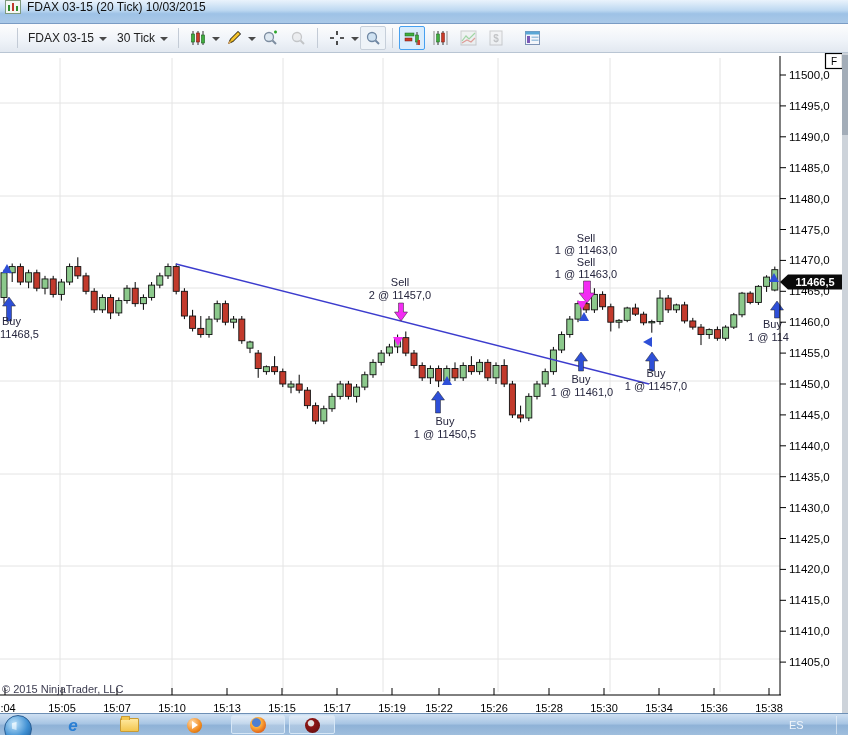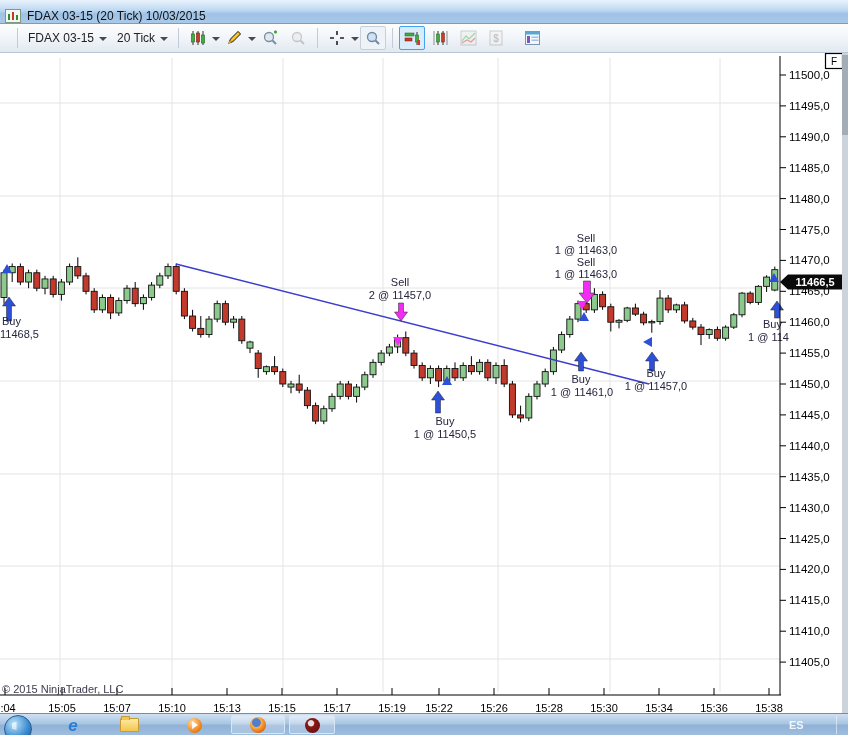--- a/index.html
+++ b/index.html
@@ -1,20 +1,20 @@
 <!DOCTYPE html>
 <html><head>
 <meta charset="utf-8">
 <style>
   html,body{margin:0;padding:0;}
   body{width:848px;height:735px;overflow:hidden;position:relative;background:#fff;
        font-family:"Liberation Sans",sans-serif;}
   .titlebar{position:absolute;top:0;left:0;width:848px;height:24px;
     background:linear-gradient(#eaf3fc,#bdd8f1 45%,#9ec2e6 60%,#aac9e8);
-    border-bottom:1px solid #7a9cc4;display:flex;align-items:flex-end;box-sizing:border-box;
+    border-bottom:1px solid #7a9cc4;display:flex;align-items:flex-start;box-sizing:border-box;
     padding-left:5px;font-size:12px;color:#111;}
   .title-icon{width:16px;height:14px;margin-right:6px;}
   .toolbar{position:absolute;top:24px;left:0;width:848px;height:29px;box-sizing:border-box;
     background:linear-gradient(#fdfdfd,#f0f4f9 55%,#e2e8f0);border-bottom:1px solid #b9c5d3;
     display:flex;align-items:center;padding:0 12px;font-size:12px;color:#222;}
   .tb-sep{width:1px;height:20px;background:#c3cbd6;margin:0 5px;flex:0 0 auto;}
   .tb-select{display:flex;align-items:center;gap:5px;padding:3px 5px;border-radius:2px;cursor:default;}
   .caret{width:0;height:0;border-left:4px solid transparent;border-right:4px solid transparent;
     border-top:4px solid #4a4a4a;margin-top:1px;}
   .tb-btn{min-width:20px;height:22px;display:flex;align-items:center;justify-content:center;
@@ -38,21 +38,21 @@
   .ie-e{font-size:17px;font-weight:bold;color:#2a7fd4;font-style:italic;line-height:1;}
   .folder{width:17px;height:12px;background:linear-gradient(#ffe9a0,#f3c64e);border:1px solid #c89b34;
     border-radius:1px;position:relative;}
   .folder:before{content:"";position:absolute;top:-3px;left:0;width:7px;height:3px;
     background:#f3c64e;border:1px solid #c89b34;border-bottom:none;border-radius:1px 1px 0 0;}
   .wmp{width:15px;height:15px;border-radius:50%;background:radial-gradient(circle at 35% 30%,#ffd9a6,#f28a1e 60%,#b35a07);
     display:flex;align-items:center;justify-content:center;}
   .wmp span{width:0;height:0;border-left:6px solid #fff;border-top:4px solid transparent;border-bottom:4px solid transparent;margin-left:2px;}
   .ffx{width:16px;height:16px;border-radius:50%;background:radial-gradient(circle at 40% 35%,#4f7fd0 0 28%,#ffb13d 34%,#e06218 75%,#a33d0a);}
   .ntr{width:15px;height:15px;border-radius:50%;background:radial-gradient(circle at 40% 35%,#e0e0e0 0 20%,#8c1515 28%,#5c0d0d);}
-  .tray-text{position:absolute;left:789px;top:5px;font-size:11px;color:rgba(255,255,255,.85);font-weight:bold;}
+  .tray-text{position:absolute;left:789px;top:5px;font-size:11px;color:rgba(255,255,255,.85);}
   .tb-divider{position:absolute;left:836px;top:2px;width:1px;height:18px;background:rgba(255,255,255,.5);}
 </style>
 </head>
 <body>
 
 <div class="titlebar">
   <svg class="title-icon" viewBox="0 0 16 14">
     <rect x="0.5" y="0.5" width="15" height="13" fill="#f4f8f4" stroke="#7e9a7e"></rect>
     <rect x="3" y="5" width="2" height="6" fill="#2f8f2f"></rect>
     <rect x="7" y="3" width="2" height="8" fill="#c03a2c"></rect>
@@ -61,21 +61,21 @@
   <span>FDAX 03-15 (20 Tick)  10/03/2015</span>
 </div>
 
 <div class="toolbar">
   <div class="tb-sep"></div>
   <div class="tb-select">
     <span>FDAX 03-15</span>
     <span class="caret"></span>
   </div>
   <div class="tb-select">
-    <span>20 Tick</span>
+    <span>30 Tick</span>
     <span class="caret"></span>
   </div>
   <div class="tb-sep"></div>
   <div class="tb-btn">
     <svg width="16" height="16" viewBox="0 0 16 16">
       <line x1="3" y1="1" x2="3" y2="15" stroke="#333"></line>
         <rect x="1.5" y="4" width="3" height="8" fill="#3fae3f" stroke="#1c5e1c" stroke-width=".6"></rect>
       <line x1="8" y1="1" x2="8" y2="15" stroke="#333"></line>
         <rect x="6.5" y="3" width="3" height="9" fill="#cc3a28" stroke="#6e1c12" stroke-width=".6"></rect>
       <line x1="13" y1="1" x2="13" y2="15" stroke="#333"></line>

